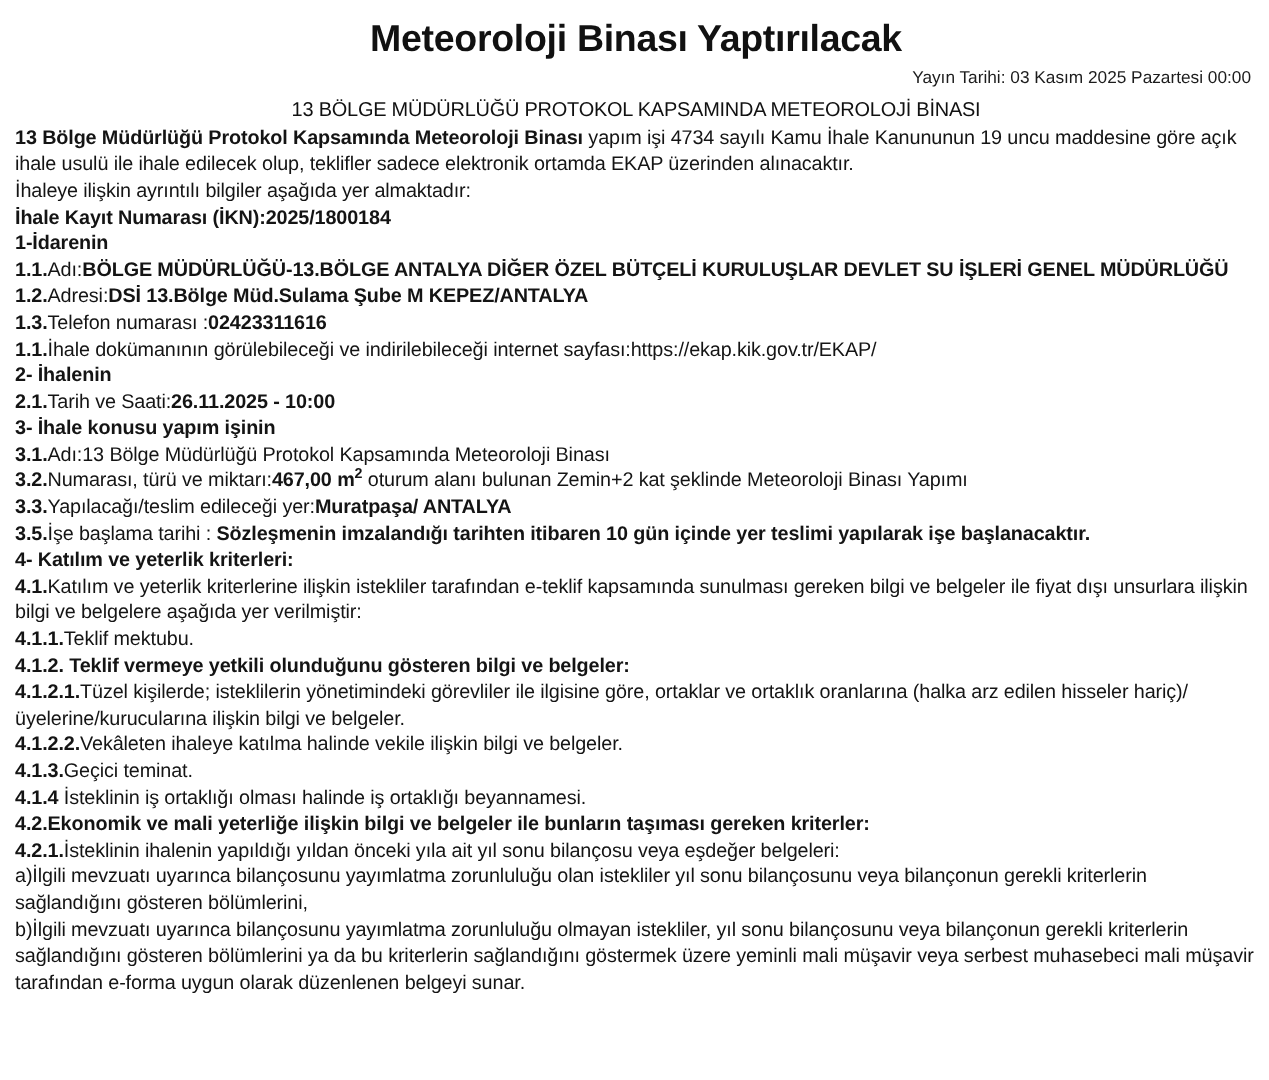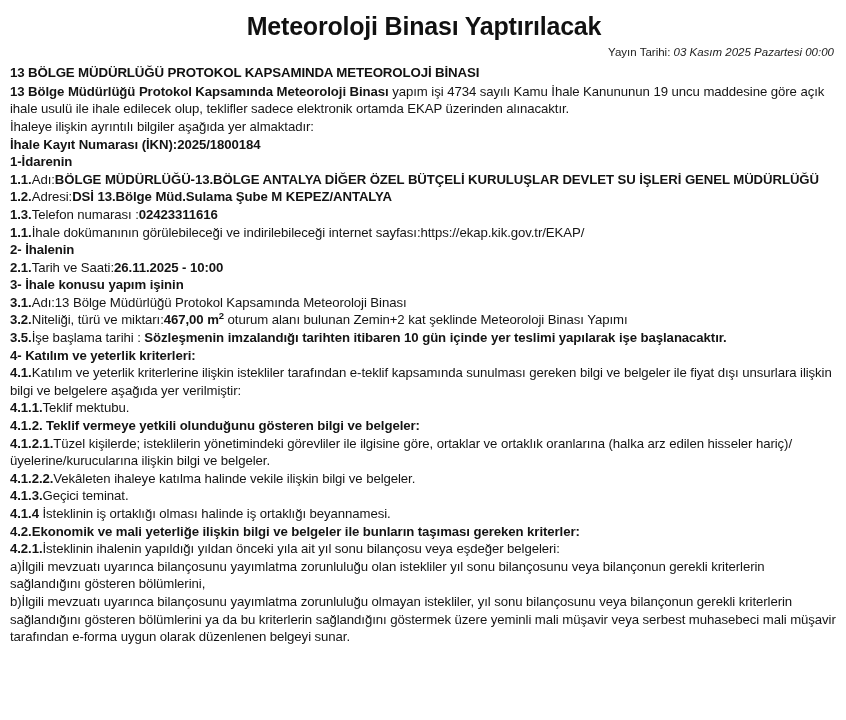--- a/index.html
+++ b/index.html
@@ -37,26 +37,25 @@
     font-size: 11.5px;
     margin: 5px 4px 0 0;
     color: #1c1c1c;
     white-space: nowrap;
   }
   .pub-date .pd-label {
     font-style: normal;
     text-align: center;
   }
   .pub-date .pd-value {
-    font-style: italic;
   }
   .subtitle {
-    text-align: left;
+    text-align: center;
     font-size: 13.3px;
-    font-weight: bold;
+    font-weight: normal;
     margin: 7px 0 3px 0;
     letter-spacing: -0.15px;
     color: #111111;
   }
   .body-block {
     font-size: 13.2px;
     line-height: 17.6px;
     text-align: left;
     color: #141414;
   }
@@ -107,23 +106,24 @@
 
     <p class="line b">2- İhalenin</p>
 
     <p class="line"><span class="b">2.1.</span><span class="r">Tarih ve Saati:</span><span class="b">26.11.2025 - 10:00</span></p>
 
 
     <p class="line b">3- İhale konusu yapım işinin</p>
 
     <p class="line"><span class="b">3.1.</span><span class="r">Adı:</span><span class="r">13 Bölge Müdürlüğü Protokol Kapsamında Meteoroloji Binası</span></p>
 
-    <p class="line"><span class="b">3.2.</span><span class="r">Niteliği, türü ve miktarı:</span><span class="b">467,00 m</span><sup class="sq b">2</sup><span class="r"> oturum alanı bulunan Zemin+2 kat şeklinde Meteoroloji Binası Yapımı</span></p>
+    <p class="line"><span class="b">3.2.</span><span class="r">Numarası, türü ve miktarı:</span><span class="b">467,00 m</span><sup class="sq b">2</sup><span class="r"> oturum alanı bulunan Zemin+2 kat şeklinde Meteoroloji Binası Yapımı</span></p>
 
 
+    <p class="line"><span class="b">3.3.</span><span class="r">Yapılacağı/teslim edileceği yer:</span><span class="b">Muratpaşa/ ANTALYA</span></p>
 
 
     <p class="line"><span class="b">3.5.</span><span class="r">İşe başlama tarihi : </span><span class="b">Sözleşmenin imzalandığı tarihten itibaren 10 gün içinde yer teslimi yapılarak işe başlanacaktır.</span></p>
 
     <p class="line b">4- Katılım ve yeterlik kriterleri:</p>
 
     <p class="line"><span class="b">4.1.</span><span class="r">Katılım ve yeterlik kriterlerine ilişkin istekliler tarafından e-teklif kapsamında sunulması gereken bilgi ve belgeler ile fiyat dışı unsurlara ilişkin bilgi ve belgelere aşağıda yer verilmiştir:</span></p>
 
     <p class="line"><span class="b">4.1.1.</span><span class="r">Teklif mektubu.</span></p>
 

